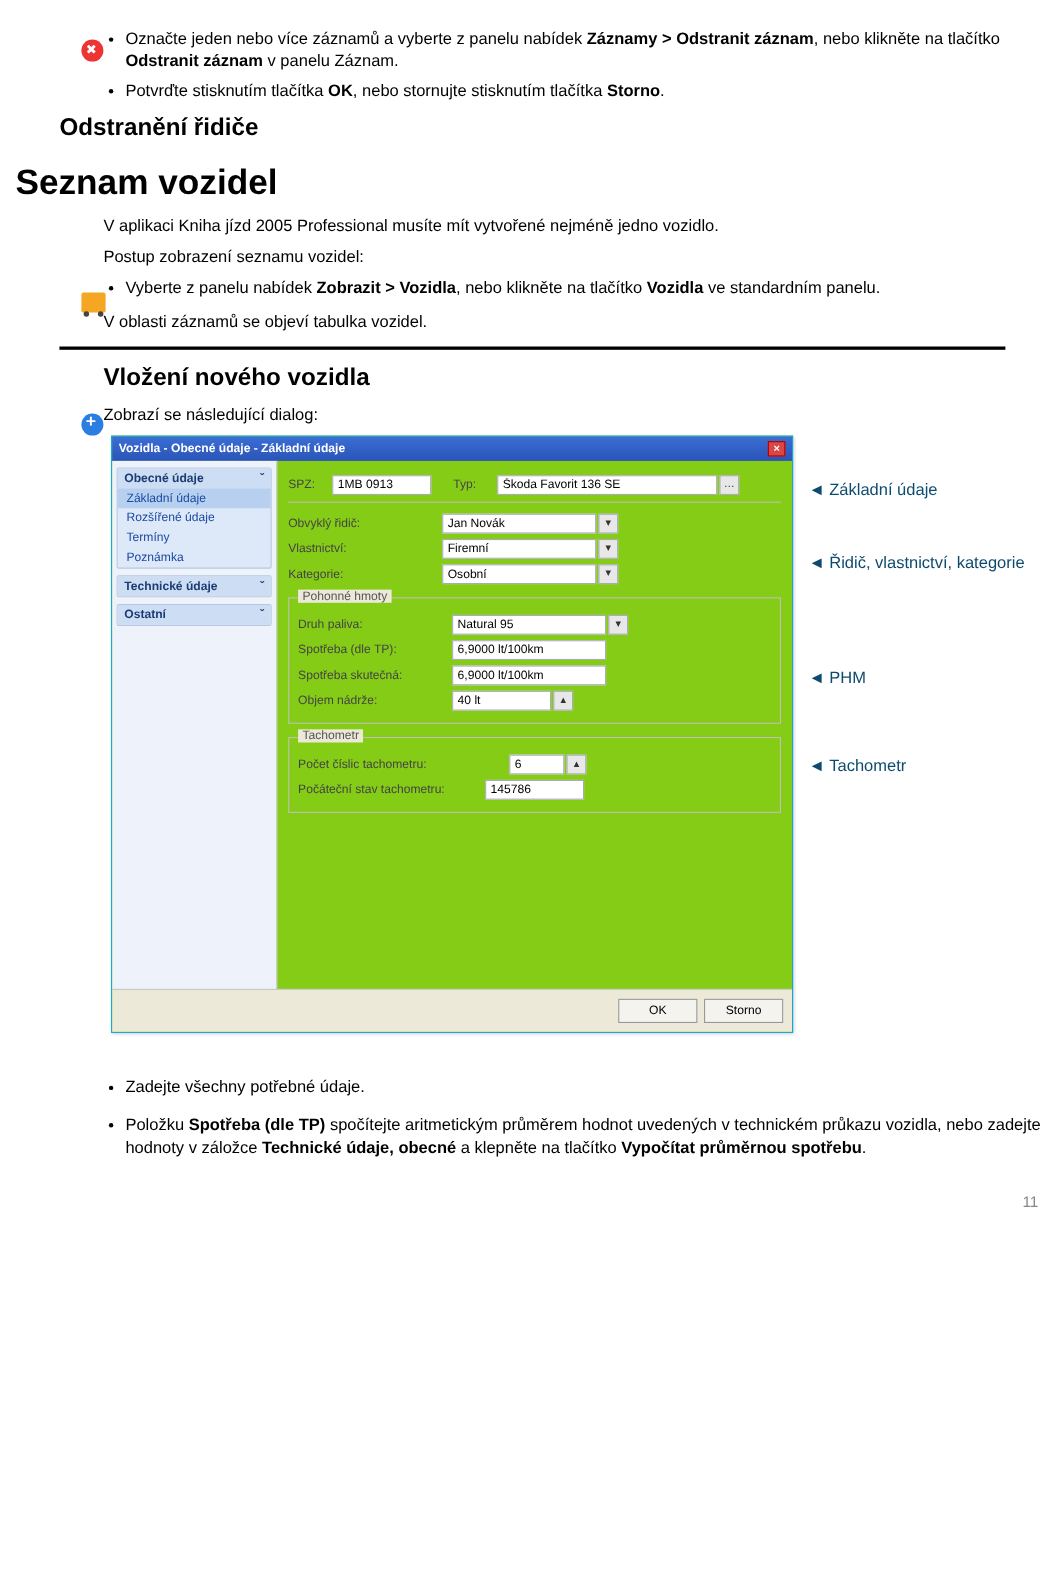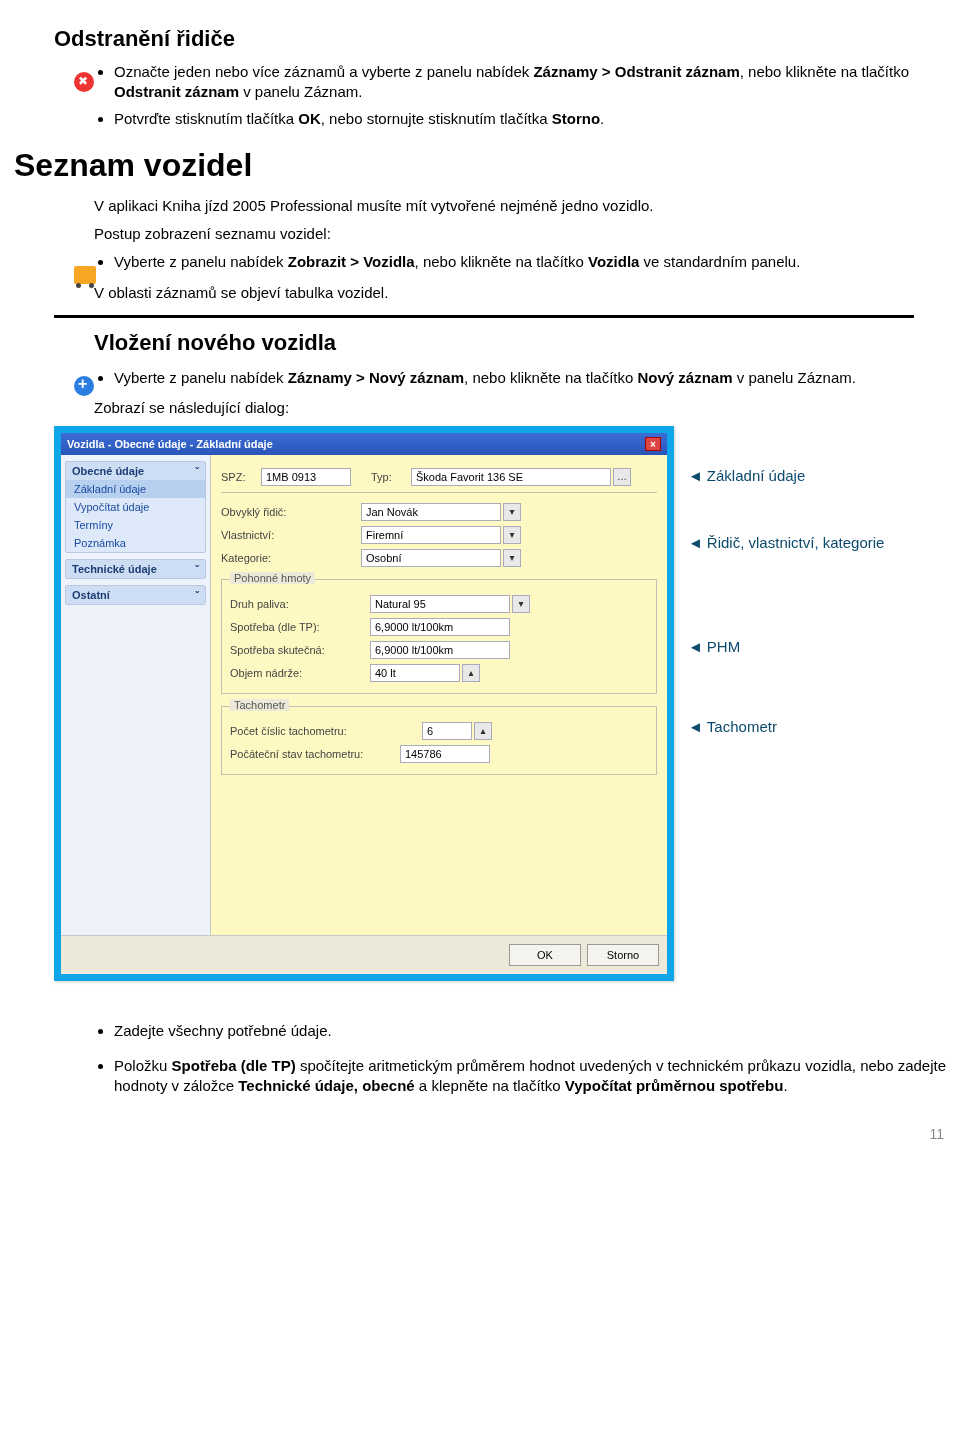--- a/index.html
+++ b/index.html
@@ -26,23 +26,24 @@
   .icon-del::before { content:"✖"; color:#fff; font-size:12px; position:absolute; left:4px; top:2px; }
   .icon-truck { display:inline-block; width:22px; height:18px; background:#f5a623; border-radius:2px; position:relative; }
   .icon-truck::before { content:""; position:absolute; bottom:-4px; left:2px; width:5px; height:5px; background:#444; border-radius:50%; }
   .icon-truck::after { content:""; position:absolute; bottom:-4px; right:2px; width:5px; height:5px; background:#444; border-radius:50%; }
   .icon-add { display:inline-block; width:20px; height:20px; border-radius:50%; background:#2a7de1; position:relative; }
   .icon-add::before { content:"+"; color:#fff; font-size:16px; font-weight:bold; position:absolute; left:4px; top:-1px; }
 
   
   .dialog-wrap { display:flex; align-items:flex-start; margin:8px 0 20px 0; }
   .dialog {
-    width: 620px; background:#fef9c3; border:7px solid #0ea5e9;
+    width: 620px; background:#84cc16; border:1px solid #0ea5e9;
     font-family: Tahoma, Arial, sans-serif; font-size:11px; color:#333;
     box-shadow: 1px 1px 3px rgba(0,0,0,0.2);
+    margin-left: 47px;
   }
   .titlebar {
     background: linear-gradient(#3b6ed5,#2a54b8);
     color:#fff; padding:4px 6px; display:flex; align-items:center; justify-content:space-between;
     font-size:11px; font-weight:bold;
   }
   .titlebar .xbtn { width:16px; height:14px; background:#d44; color:#fff; text-align:center; line-height:13px; font-size:10px; border:1px solid #a00; }
   .dlg-body { display:flex; }
   .dlg-side {
     width:150px; background:#eef3fb; border-right:1px solid #c8c8c8; padding:6px 4px; min-height:480px;
@@ -71,36 +72,36 @@
   .callout { font-size:15px; color:#0c4a6e; margin:0; white-space:nowrap; }
   .callout .tri { font-size:15px; margin-right:4px; }
 
   .page-num { text-align:right; color:#888; font-size:14px; margin:30px 16px 10px 0; }
 </style>
 </head>
 <body>
 
 <div class="page">
 
-  <div class="row">
-    <h2>Odstranění řidiče</h2>
-  </div>
   <div class="row">
     <span class="icon-col" style="top:10px;"><span class="icon-del"></span></span>
     <div class="indent">
       <ul>
         <li>
           <span>Označte jeden nebo více záznamů a vyberte z panelu nabídek </span><b>Záznamy &gt; Odstranit záznam</b><span>, nebo klikněte na tlačítko </span><b>Odstranit záznam</b><span> v panelu Záznam.</span>
         </li>
         <li>
           <span>Potvrďte stisknutím tlačítka </span><b>OK</b><span>, nebo stornujte stisknutím tlačítka </span><b>Storno</b><span>.</span>
         </li>
       </ul>
     </div>
   </div>
+  <div class="row">
+    <h2>Odstranění řidiče</h2>
+  </div>
 
   <h3 class="section" style="margin-left:-40px;">Seznam vozidel</h3>
 
   <div class="row">
     <span class="icon-col" style="top:70px;"><span class="icon-truck"></span></span>
     <div class="indent">
       <p>V aplikaci Kniha jízd 2005 Professional musíte mít vytvořené nejméně jedno vozidlo.</p>
       <p>Postup zobrazení seznamu vozidel:</p>
       <ul>
         <li>
@@ -113,44 +114,39 @@
 
   <hr class="thick">
 
   <div class="indent">
     <h3 class="sub">Vložení nového vozidla</h3>
   </div>
 
   <div class="row">
     <span class="icon-col" style="top:8px;"><span class="icon-add"></span></span>
     <div class="indent">
-      <ul>
-        <li>
-          <span>Vyberte z panelu nabídek </span><b>Záznamy &gt; Nový záznam</b><span>, nebo klikněte na tlačítko </span><b>Nový záznam</b><span> v panelu Záznam.</span>
-        </li>
-      </ul>
       <p>Zobrazí se následující dialog:</p>
     </div>
   </div>
 
   <div class="dialog-wrap indent">
     <div class="dialog">
       <div class="titlebar">
         <span>Vozidla - Obecné údaje - Základní údaje</span>
         <span class="xbtn">×</span>
       </div>
       <div class="dlg-body">
         <div class="dlg-side">
           <div class="side-group">
             <div class="side-head">
               <span>Obecné údaje</span>
               <span>ˇ</span>
             </div>
             <div class="side-item sel">Základní údaje</div>
-            <div class="side-item">Vypočítat údaje</div>
+            <div class="side-item">Rozšířené údaje</div>
             <div class="side-item">Termíny</div>
             <div class="side-item">Poznámka</div>
           </div>
           <div class="side-group">
             <div class="side-head">
               <span>Technické údaje</span>
               <span>ˇ</span>
             </div>
           </div>
           <div class="side-group">

